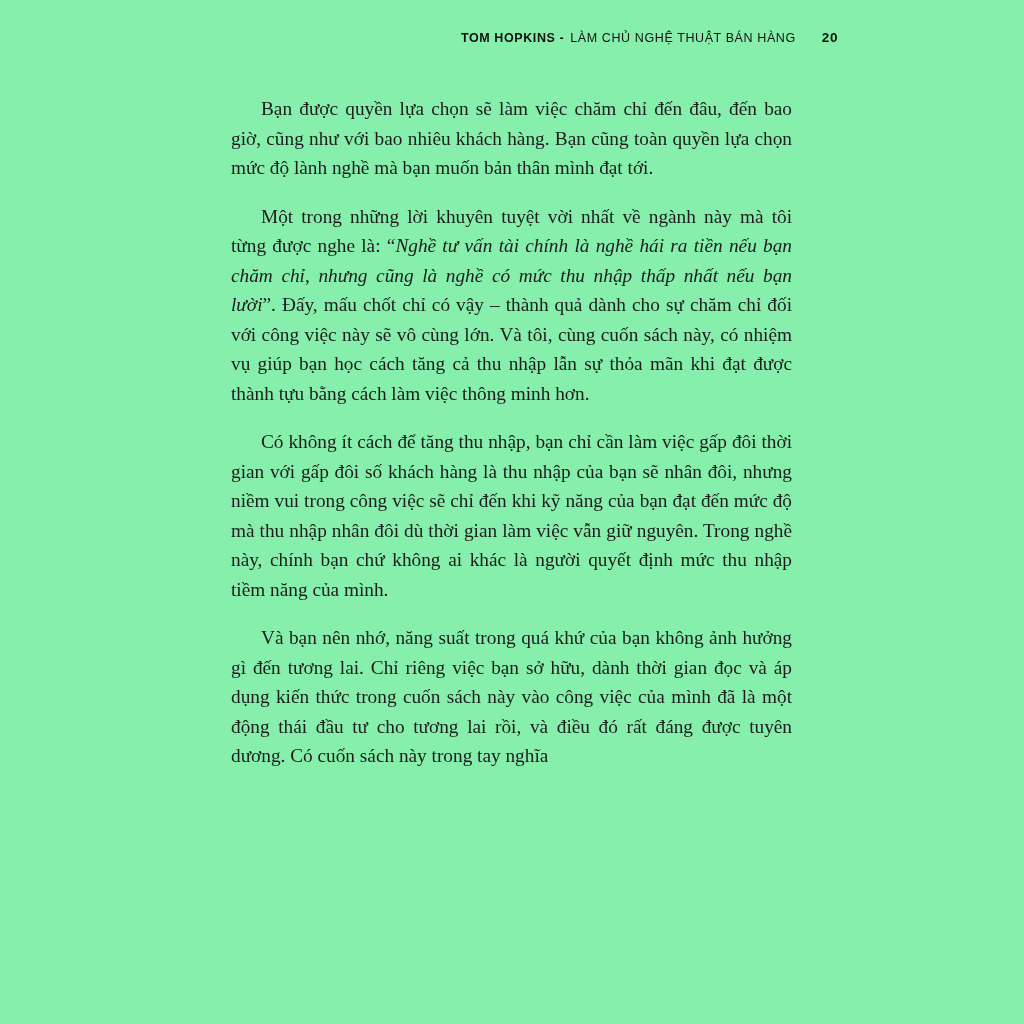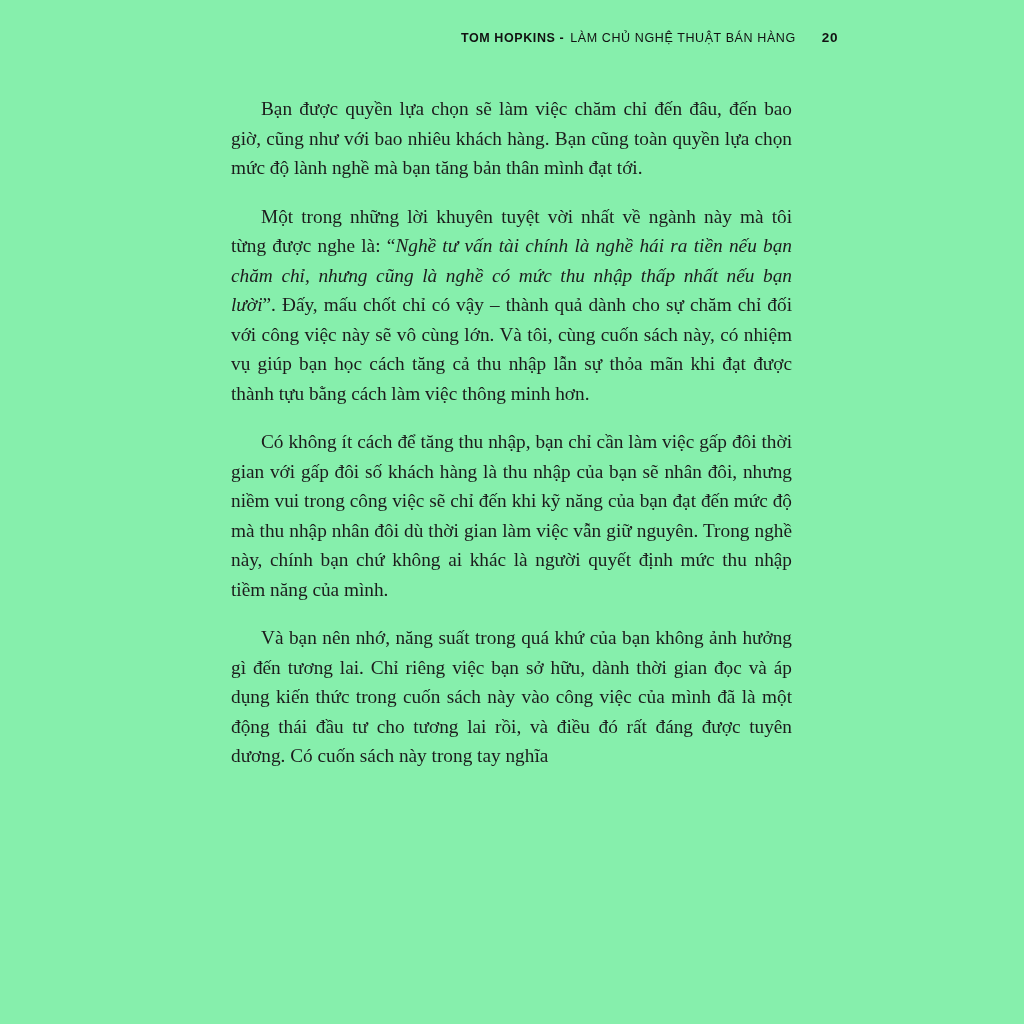--- a/index.html
+++ b/index.html
@@ -83,21 +83,21 @@
 
   <div class="running-head">
     <span class="rh-text">TOM HOPKINS -</span>
     <span class="rh-normal" style="margin-left:6px;">LÀM CHỦ NGHỆ THUẬT BÁN HÀNG</span>
     <span class="page-number">20</span>
   </div>
 
   <div class="content">
 
 
-    <p class="para">Bạn được quyền lựa chọn sẽ làm việc chăm chỉ đến đâu, đến bao giờ, cũng như với bao nhiêu khách hàng. Bạn cũng toàn quyền lựa chọn mức độ lành nghề mà bạn tăng bản thân mình đạt tới.</p>
+    <p class="para">Bạn được quyền lựa chọn sẽ làm việc chăm chỉ đến đâu, đến bao giờ, cũng như với bao nhiêu khách hàng. Bạn cũng toàn quyền lựa chọn mức độ lành nghề mà bạn muốn bản thân mình đạt tới.</p>
 
     <p class="para">
       <span>Một trong những lời khuyên tuyệt vời nhất về ngành này mà tôi từng được nghe là: “</span><span class="quote">Nghề tư vấn tài chính là nghề hái ra tiền nếu bạn chăm chỉ, nhưng cũng là nghề có mức thu nhập thấp nhất nếu bạn lười</span><span>”. Đấy, mấu chốt chỉ có vậy – thành quả dành cho sự chăm chỉ đối với công việc này sẽ vô cùng lớn. Và tôi, cùng cuốn sách này, có nhiệm vụ giúp bạn học cách tăng cả thu nhập lẫn sự thỏa mãn khi đạt được thành tựu bằng cách làm việc thông minh hơn.</span>
     </p>
 
     <p class="para">Có không ít cách để tăng thu nhập, bạn chỉ cần làm việc gấp đôi thời gian với gấp đôi số khách hàng là thu nhập của bạn sẽ nhân đôi, nhưng niềm vui trong công việc sẽ chỉ đến khi kỹ năng của bạn đạt đến mức độ mà thu nhập nhân đôi dù thời gian làm việc vẫn giữ nguyên. Trong nghề này, chính bạn chứ không ai khác là người quyết định mức thu nhập tiềm năng của mình.</p>
 
     <p class="para">Và bạn nên nhớ, năng suất trong quá khứ của bạn không ảnh hưởng gì đến tương lai. Chỉ riêng việc bạn sở hữu, dành thời gian đọc và áp dụng kiến thức trong cuốn sách này vào công việc của mình đã là một động thái đầu tư cho tương lai rồi, và điều đó rất đáng được tuyên dương. Có cuốn sách này trong tay nghĩa</p>
 
   </div>

